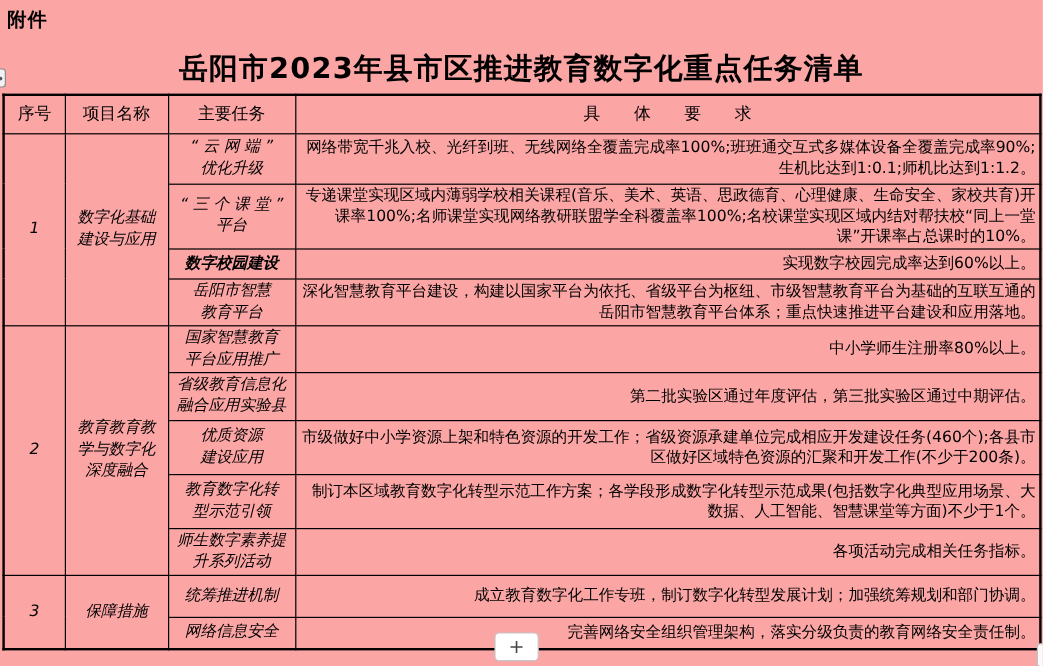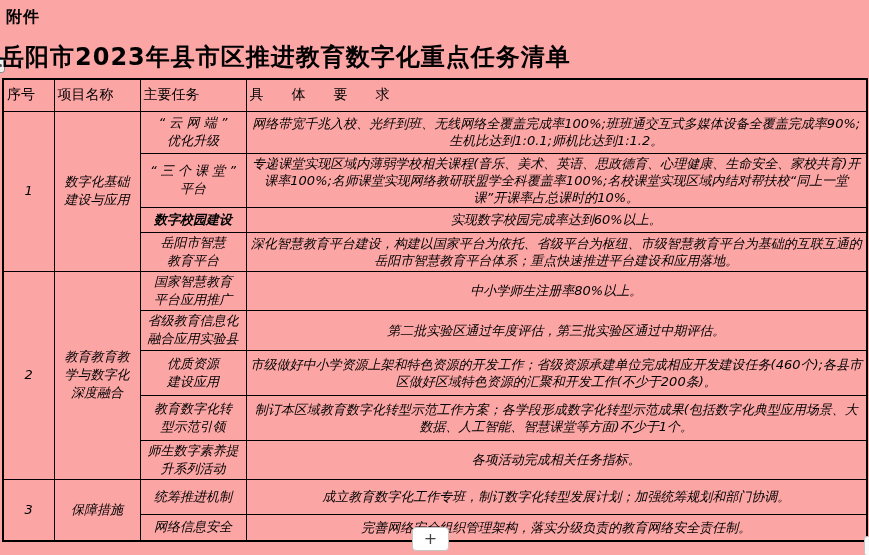--- a/index.html
+++ b/index.html
@@ -12,21 +12,21 @@
   }
   .page { position: relative; width: 869px; height: 555px; overflow: hidden; background: #fca5a5; }
 
   .attachment {
     position: absolute; left: 6px; top: 7px;
     font-size: 16px; font-weight: bold; letter-spacing: 1px;
   }
 
   .title {
     position: absolute; top: 41px; left: 0; width: 100%;
-    margin: 0; 
+    margin: 0; text-align: center;
     font-size: 24px; font-weight: bold; letter-spacing: 1px;
   }
 
   .left-handle {
     position: absolute; left: -4px; top: 57px;
     width: 9px; height: 16px;
     background: #f1f1f1; border: 1px solid #8a8a8a; border-radius: 3px;
   }
   .left-handle .dot {
     position: absolute; right: 2px; top: 6px; width: 3px; height: 3px;
@@ -43,39 +43,38 @@
     width: 864px;
     border-collapse: collapse; table-layout: fixed;
     border: 2px solid #000;
   }
   .task-table th, .task-table td {
     border: 1px solid #000;
     padding: 1px 3px;
     overflow: hidden;
   }
   .task-table th {
-    font-weight: normal; font-size: 14px; text-align: left; vertical-align: middle;
+    font-weight: normal; font-size: 14px; text-align: center; vertical-align: middle;
     white-space: pre;
   }
   .col-index { width: 51px; }
   .col-project { width: 86px; }
   .col-task { width: 106px; }
   .col-req { width: 621px; }
 
   .cell-center {
     text-align: center; vertical-align: middle;
     font-size: 13px; line-height: 18px;
     white-space: pre-line;
     font-style: italic;
   }
   .cell-req {
-    text-align: center; vertical-align: middle;
+    text-align: right; vertical-align: middle;
     font-size: 13px; line-height: 17px;
     padding: 2px 4px 2px 8px;
-    font-style: italic;
   }
   .bold-task { font-weight: bold; }
 
   .plus-btn {
     position: absolute; left: 412px; top: 527px;
     width: 37px; height: 24px;
     background: #fff; border: 1px solid #c6c6c6; border-radius: 4px;
     color: #454545; font-size: 16px; line-height: 20px; text-align: center;
     padding: 0; cursor: pointer;
     font-family: "DejaVu Sans", sans-serif;

